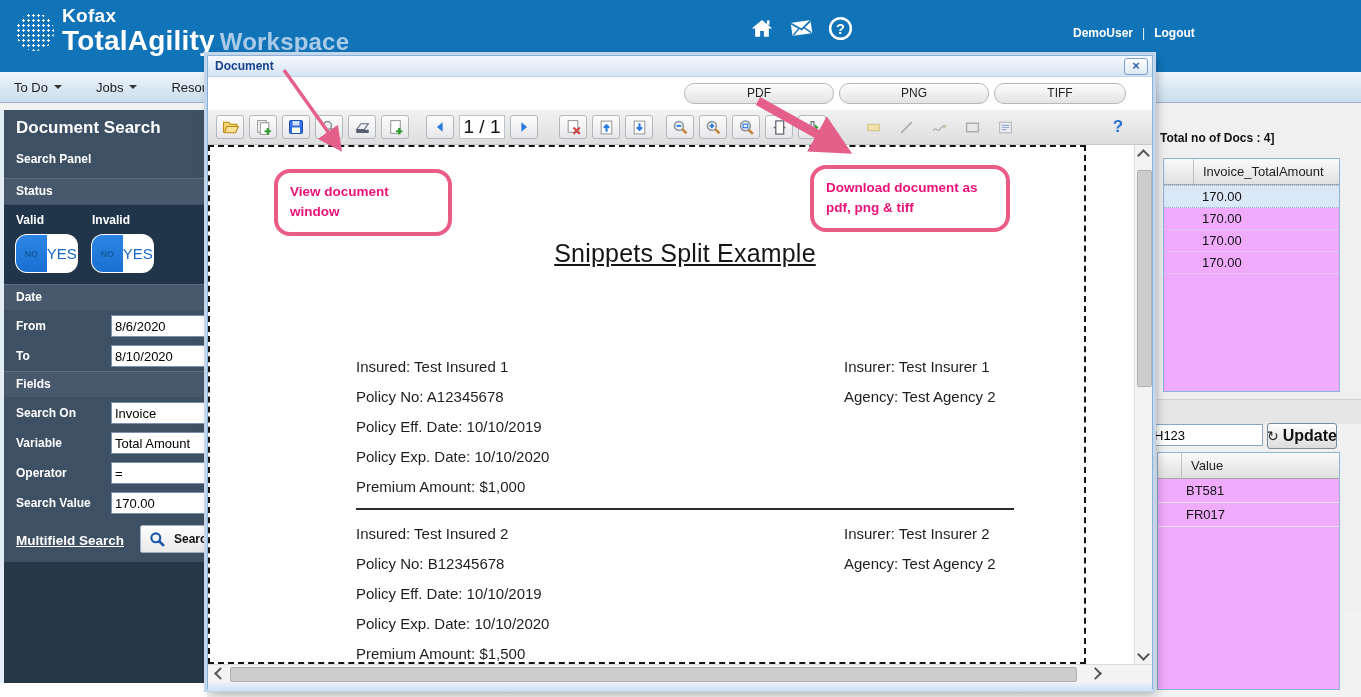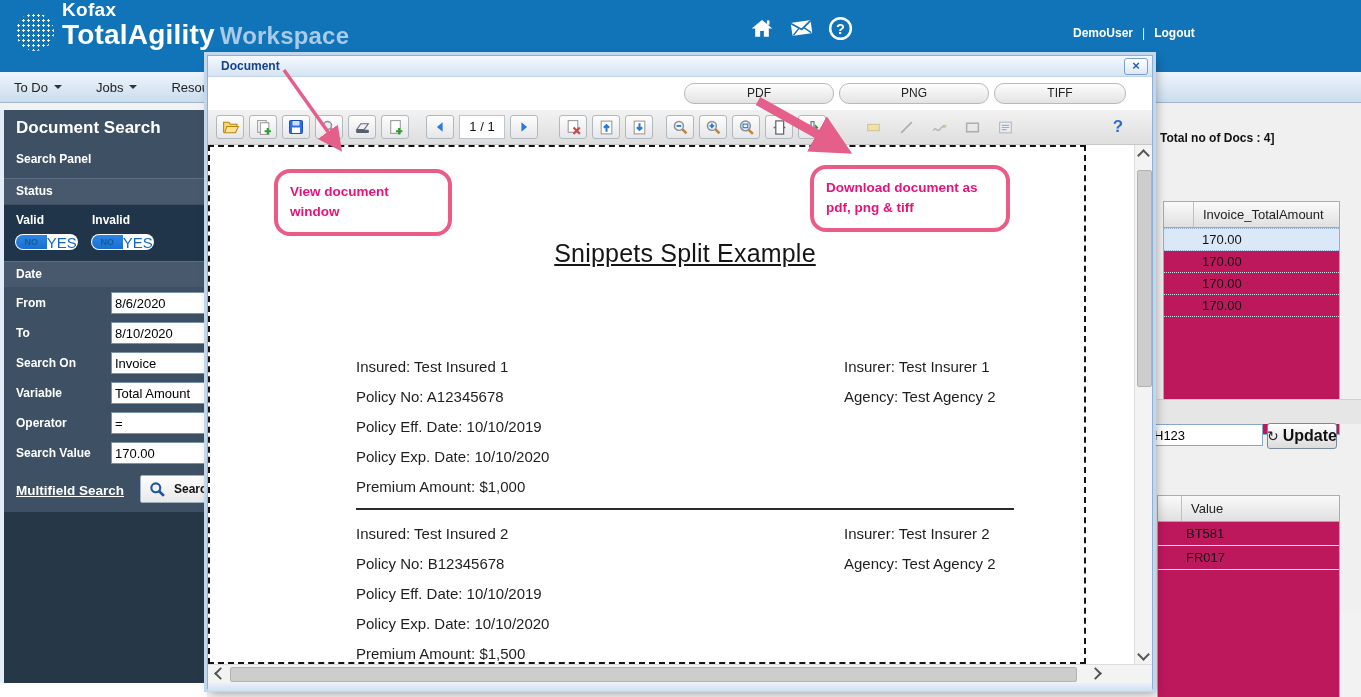--- a/index.html
+++ b/index.html
@@ -2,21 +2,21 @@
 <html><head>
 <meta charset="utf-8">
 <style>
   html,body{margin:0;padding:0;}
   body{font-family:"Liberation Sans",sans-serif;background:#f2f2f2;}
   .stage{position:relative;width:1361px;height:697px;overflow:hidden;background:#f2f2f2;}
   
   .top-header{position:absolute;left:0;top:0;width:1361px;height:72px;background:#1173b8;z-index:2;}
   .logo-dots{position:absolute;left:16px;top:13px;width:38px;height:38px;border-radius:50%;
     background-image:radial-gradient(#ffffff 1.15px, rgba(255,255,255,0) 1.4px);background-size:5px 5px;}
-  .brand{position:absolute;left:62px;top:0;color:#fff;line-height:1;}
+  .brand{position:absolute;left:62px;top:6px;color:#fff;line-height:1;}
   .brand .l1{font-size:19px;font-weight:bold;letter-spacing:.3px;}
   .brand .l2{font-size:28px;font-weight:bold;letter-spacing:.2px;margin-top:2px;}
   .brand .suffix{color:#a9cbe8;font-size:24px;font-weight:bold;margin-left:5px;}
   .hdr-icons{position:absolute;left:748px;top:14px;display:flex;gap:11px;align-items:center;}
   .hdr-icons .icbtn{width:28px;height:28px;display:flex;align-items:center;justify-content:center;cursor:pointer;}
   .user-area{position:absolute;left:1073px;top:26px;display:flex;gap:9px;color:#fff;font-size:12px;font-weight:bold;align-items:center;}
   .user-area .sep{font-weight:normal;opacity:.9;}
   .user-area span{cursor:pointer;}
   
   .nav-bar{position:absolute;left:0;top:72px;width:1361px;height:31px;
@@ -28,71 +28,71 @@
   .sidebar{position:absolute;left:4px;top:110px;width:203px;height:573px;display:flex;flex-direction:column;z-index:3;color:#fff;}
   .sb-head{background:#3e5063;padding:8px 12px 12px;}
   .sb-title{font-size:17px;font-weight:bold;}
   .sb-sub{font-size:12px;font-weight:bold;margin-top:14px;}
   .sb-section{background:#48596d;padding:5px 12px 6px;font-size:12px;font-weight:bold;
     border-top:1px solid #5d6e82;border-bottom:1px solid #33425466;}
   .sb-status-panel{background:#20344a;padding:8px 12px 12px;}
   .sb-status-labels{display:flex;font-size:12px;font-weight:bold;margin-bottom:8px;}
   .sb-status-labels span:first-child{width:76px;}
   .toggles{display:flex;gap:15px;}
-  .toggle{width:61px;height:14px;background:#fff;border-radius:11px;display:flex;overflow:hidden;cursor:pointer;box-shadow:0 0 0 1px #ffffff;}
+  .toggle{width:61px;height:37px;background:#fff;border-radius:11px;display:flex;overflow:hidden;cursor:pointer;box-shadow:0 0 0 1px #ffffff;}
   .tg-no{flex:1;background:linear-gradient(#2c86e4,#1a6fd0);color:#155a9e;font-size:9px;font-weight:bold;display:flex;align-items:center;justify-content:center;}
   .tg-yes{flex:1;background:#fff;color:#1766c4;font-size:15px;font-weight:normal;display:flex;align-items:center;justify-content:center;}
   .sb-row{position:relative;background:#3e5063;height:30px;display:flex;align-items:center;padding-left:12px;}
   .sb-row .lbl{font-size:12px;font-weight:bold;}
   .sb-row input{position:absolute;right:0;top:4px;width:88px;height:18px;border:1px solid #7a93ad;
     font-family:"Liberation Sans",sans-serif;font-size:13px;padding:1px 3px;background:#fff;}
   .sb-multi{position:relative;background:#3e5063;height:44px;padding-left:12px;display:flex;align-items:center;}
   .sb-multi .mlink{font-size:13.5px;font-weight:bold;text-decoration:underline;cursor:pointer;}
   .search-btn{position:absolute;left:136px;top:7px;width:96px;height:28px;background:linear-gradient(#fdfdfd,#e9e9e9);
     border:1px solid #9fb0c0;border-radius:2px;display:flex;align-items:center;gap:8px;padding-left:8px;cursor:pointer;box-sizing:border-box;}
   .search-btn .sb-label{font-size:12px;font-weight:bold;color:#111;}
   .sb-fill{flex:1;background:#263748;}
   
   .right-panel{position:absolute;left:1140px;top:103px;width:221px;height:508px;z-index:1;background:#f0f0f0;}
   .total-docs{position:absolute;left:20px;top:28px;font-size:12px;font-weight:bold;color:#111;white-space:nowrap;}
-  .rp-table{position:absolute;background:#be185d;border:1px solid #8db3d6;box-sizing:border-box;overflow:hidden;margin-top:43px;}
+  .rp-table{position:absolute;background:#f0abfc;border:1px solid #8db3d6;box-sizing:border-box;overflow:hidden;}
   .docs-table{left:23px;top:55px;width:177px;height:234px;}
   .fields-table{left:17px;top:349px;width:183px;height:238px;}
   .rp-thead{display:flex;height:25px;background:linear-gradient(#fafafa,#e0e0e0);border-bottom:1px solid #a6a6a6;align-items:center;}
   .rp-selcol{width:30px;height:100%;border-right:1px solid #c0c0c0;box-sizing:border-box;background:linear-gradient(#fafafa,#e0e0e0);}
   .fields-table .rp-selcol{width:24px;}
   .rp-hlabel{font-size:13px;color:#222;padding-left:9px;}
   .rp-row{height:21px;line-height:21px;font-size:13px;color:#111;padding-left:38px;border-bottom:1px dotted #d4dce6;cursor:pointer;}
   .fields-table .rp-row{height:23px;line-height:23px;padding-left:28px;border-bottom:1px solid #e4e4e4;}
   .rp-row.sel{background:#dbe8f8;border-top:1px dotted #90aed0;border-bottom:1px dotted #90aed0;}
   .gray-band{position:absolute;left:17px;top:296px;width:204px;height:24px;background:#e6e6e6;border-top:1px solid #d0d0d0;}
   .update-input{position:absolute;left:9px;top:321px;width:104px;height:18px;border:1px solid #89a8c8;
     font-family:"Liberation Sans",sans-serif;font-size:13px;padding:1px 4px;}
   .update-btn{position:absolute;left:127px;top:320px;width:70px;height:26px;background:linear-gradient(#fefefe,#dcdcdc);
     border:1px solid #7a8a99;border-radius:3px;display:flex;align-items:center;justify-content:center;gap:4px;cursor:pointer;box-sizing:border-box;}
   .update-btn .uicon{font-size:14px;color:#222;line-height:1;}
   .update-btn .ulabel{font-size:16px;font-weight:bold;color:#111;}
   
   .modal{position:absolute;left:207px;top:55px;width:946px;height:634px;background:#fff;z-index:5;
     border:1px solid #8fb0d6;box-shadow:0 0 0 3px #c3d7ec,3px 4px 10px rgba(0,0,0,.35);box-sizing:border-box;}
   .m-titlebar{height:20px;background:linear-gradient(#f4f9fe,#d6e4f4);position:relative;border-bottom:1px solid #c2d4e8;}
-  .m-title{font-size:12px;font-weight:bold;color:#16418f;padding-left:13px;line-height:20px;}
+  .m-title{font-size:12px;font-weight:bold;color:#16418f;padding-left:7px;line-height:20px;}
   .m-close{position:absolute;right:4px;top:2px;width:22px;height:15px;background:linear-gradient(#ffffff,#dce8f5);
     border:1px solid #7aa0d0;border-radius:3px;color:#2a5db0;font-size:13px;font-weight:bold;line-height:13px;text-align:center;cursor:pointer;}
   .m-btnstrip{position:relative;height:33px;background:#fff;}
   .dl-btn{position:absolute;top:6px;height:21px;background:linear-gradient(#fdfdfd,#e3e3e3);border:1px solid #b9b9b9;
     border-radius:10px;font-size:12px;color:#222;text-align:center;line-height:19px;cursor:pointer;box-sizing:border-box;}
   .dl-pdf{left:476px;width:150px;} .dl-png{left:631px;width:150px;} .dl-tiff{left:786px;width:132px;}
   .m-toolbar{height:35px;background:linear-gradient(#f2f2f2,#dedede);border-bottom:1px solid #c8c8c8;
     display:flex;align-items:center;padding:0 8px;box-sizing:border-box;}
   .tb{width:28px;height:24px;background:linear-gradient(#fdfdfd,#e7e7ea);border:1px solid #b0b8c0;border-radius:3px;
     margin-right:5px;display:flex;align-items:center;justify-content:center;cursor:pointer;flex:0 0 auto;box-sizing:border-box;}
   .tb.dis{background:transparent;border-color:transparent;opacity:.65;cursor:default;}
   .pageind{width:44px;height:22px;background:#fff;border:1px solid #bcc4cc;margin-right:5px;
-    font-size:13px;color:#111;text-align:center;line-height:22px;flex:0 0 auto;}
+    font-size:19px;color:#111;text-align:center;line-height:22px;flex:0 0 auto;}
   .gapA{margin-left:12px;} .gapB{margin-left:16px;} .gapC{margin-left:8px;} .gapD{margin-left:28px;}
   .tb-help{margin-left:auto;margin-right:12px;border:none;background:transparent;font-size:17px;font-weight:bold;color:#2a6fd0;}
   .m-docwrap{display:flex;height:519px;gap:48px;}
   .m-viewport{position:relative;flex:1;background:#fff;border:2px dashed #141414;box-sizing:border-box;overflow:hidden;}
   
   .vscroll{width:17px;background:#f3f3f3;position:relative;flex:0 0 auto;border-left:1px solid #dcdcdc;}
   .vthumb{position:absolute;left:2px;top:25px;width:13px;height:215px;background:#cdcdcd;border:1px solid #b2b2b2;border-radius:2px;}
   .sbtn{position:absolute;width:17px;height:17px;display:flex;align-items:center;justify-content:center;cursor:pointer;}
   .chev{width:7px;height:7px;border-left:2px solid #555;border-bottom:2px solid #555;display:inline-block;}
   .chev.up{transform:rotate(135deg);margin-top:4px;} .chev.down{transform:rotate(-45deg);margin-bottom:3px;}
@@ -200,20 +200,21 @@
     </div>
     <div class="sb-section">Date</div>
     <div class="sb-row">
       <span class="lbl">From</span>
       <input value="8/6/2020" style="">
     </div>
     <div class="sb-row">
       <span class="lbl">To</span>
       <input value="8/10/2020" style="">
     </div>
+    <div class="sb-section">Fields</div>
     <div class="sb-row">
       <span class="lbl">Search On</span>
       <input value="Invoice" style="">
     </div>
     <div class="sb-row">
       <span class="lbl">Variable</span>
       <input value="Total Amount" style="">
     </div>
     <div class="sb-row">
       <span class="lbl">Operator</span>

